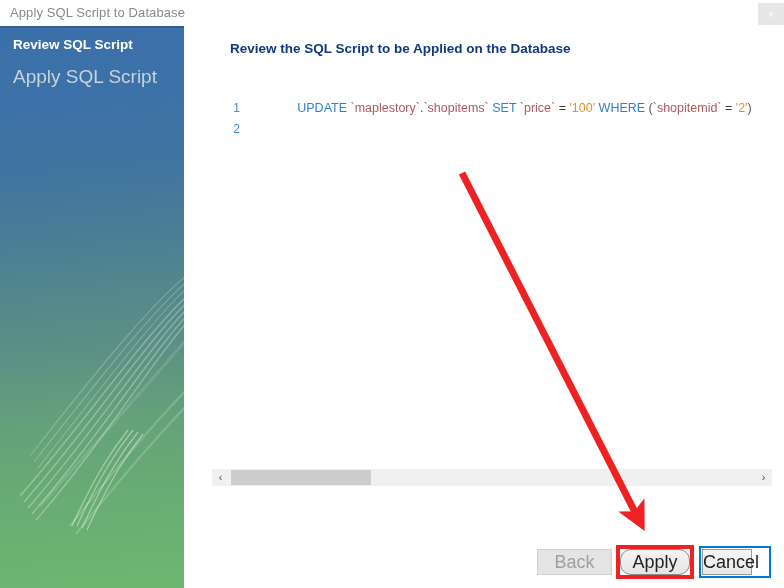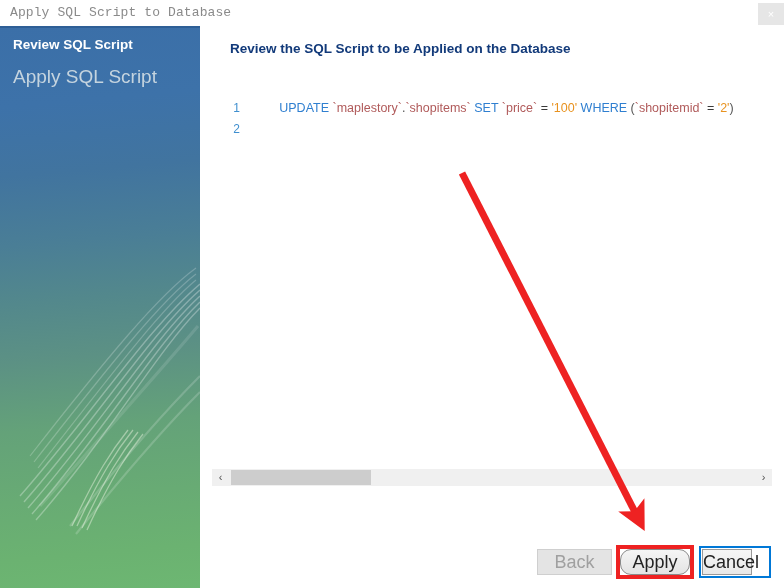--- a/index.html
+++ b/index.html
@@ -22,21 +22,20 @@
     width: 784px; height: 26px;
     background: #ffffff;
   }
   .titlebar-text {
     position: absolute;
     left: 10px; top: 5px;
     font-size: 13px;
     color: #8a8a8a;
     letter-spacing: 0.1px;
     white-space: nowrap;
-    font-family: Liberation Mono, monospace;
   }
   .close-btn {
     position: absolute;
     right: 0px; top: 3px;
     width: 26px; height: 22px;
     background: #e6e6e6;
     color: #ffffff;
     font-size: 11px;
     line-height: 22px;
     text-align: center;
@@ -53,21 +52,20 @@
         #3b6fa8 0%,
         #3d72a9 14%,
         #41749f 26%,
         #4a7e96 38%,
         #53888c 48%,
         #5c9184 58%,
         #64a279 70%,
         #68ab74 82%,
         #6bb271 92%,
         #6db772 100%);
-    padding-left: 43px;
   }
   .sidebar-top-line {
     position: absolute;
     left: 0; top: 0;
     width: 200px; height: 2px;
     background: #2e5f96;
   }
   .sb-ribbons {
     position: absolute;
     left: 0; top: 0;
@@ -131,21 +129,21 @@
   .gutter {
     display: inline-block;
     width: 28px;
     text-align: right;
     color: #3f8fcf;
     font-family: "Liberation Sans", sans-serif;
     font-size: 12px;
   }
   .code-text {
     display: inline-block;
-    margin-left: 32px;
+    margin-left: 50px;
     font-family: "Liberation Sans", sans-serif;
     font-size: 12.5px;
   }
   .tok-kw    { color: #2f7fd0; }
   .tok-ident { color: #b05a5a; }
   .tok-str   { color: #e8921f; }
   .tok-plain { color: #3a3a3a; }
   .tok-punct { color: #555555; }
 
   

